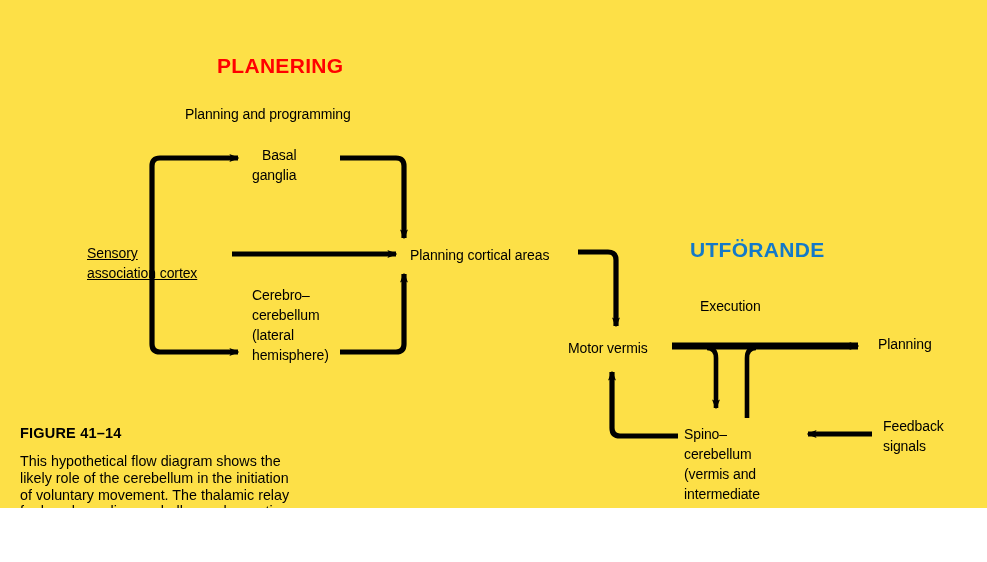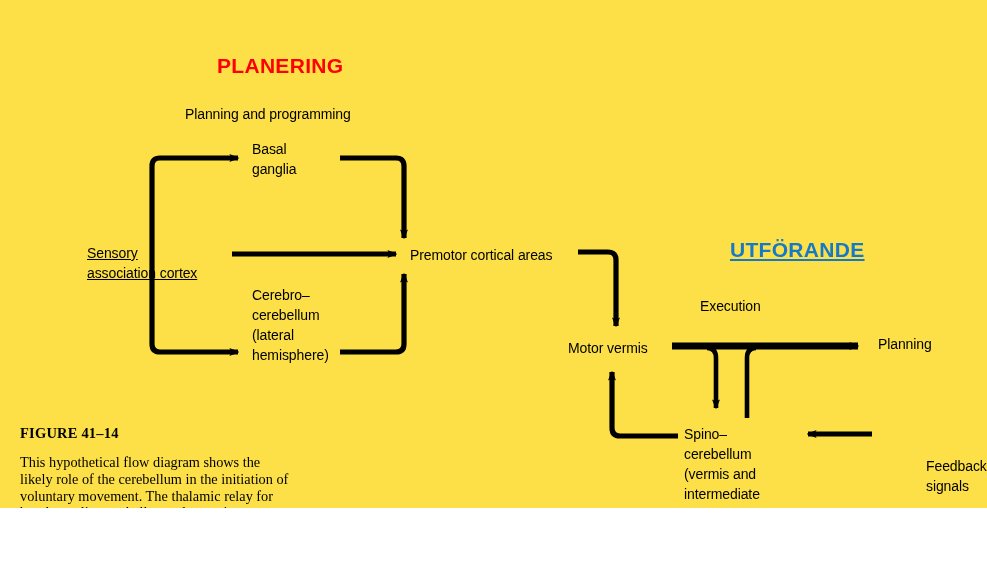--- a/index.html
+++ b/index.html
@@ -35,39 +35,39 @@
     letter-spacing: -0.1px;
   }
   .section-head {
     position: absolute;
     font-family: "Liberation Sans", sans-serif;
     font-weight: bold;
     font-size: 21px;
     letter-spacing: 0.3px;
   }
   #planering-heading { color: #FF0000; left: 217px; top: 54px; }
-  #utforande-heading { color: #1479C8; left: 730px; top: 238px; text-decoration: underline; }
+  #utforande-heading { color: #1479C8; left: 690px; top: 238px; }
 
   #planning-programming-label { left: 185px; top: 104px; }
-  #basal-ganglia-label       { left: 252px; top: 139px; }
+  #basal-ganglia-label       { left: 252px; top: 145px; text-align: right; }
   #sensory-cortex-label      { left: 87px;  top: 243px; text-decoration: underline; }
   #cerebro-cerebellum-label  { left: 252px; top: 285px; }
   #premotor-label            { left: 410px; top: 245px; }
   #execution-label           { left: 700px; top: 296px; }
   #motor-cortex-label        { left: 568px; top: 338px; }
   #movement-label            { left: 878px; top: 334px; }
   #spino-cerebellum-label    { left: 684px; top: 424px; }
-  #feedback-label            { left: 926px; top: 416px; margin-top: 40px; }
+  #feedback-label            { left: 883px; top: 416px; }
 
   #figure-caption {
     position: absolute;
     left: 20px;
     top: 425px;
     width: 272px;
-    font-family: Liberation Serif, serif;
+    font-family: Liberation Sans, sans-serif;
     color: #000000;
   }
   #figure-caption .cap-title {
     font-weight: bold;
     font-size: 14.5px;
     letter-spacing: 0.2px;
     display: block;
     margin-bottom: 1px;
   }
   #figure-caption .cap-body {
@@ -128,21 +128,21 @@
 ganglia</div>
 
   <div class="lbl" id="sensory-cortex-label">Sensory
 association cortex</div>
 
   <div class="lbl" id="cerebro-cerebellum-label">Cerebro–
 cerebellum
 (lateral
 hemisphere)</div>
 
-  <div class="lbl" id="premotor-label">Premotor cortical areas</div>
+  <div class="lbl" id="premotor-label">Planning cortical areas</div>
 
   <div class="lbl" id="motor-cortex-label">Motor vermis</div>
 
   <div class="lbl" id="movement-label">Planning</div>
 
   <div class="lbl" id="spino-cerebellum-label">Spino–
 cerebellum
 (vermis and
 intermediate
 hemisphere)</div>

